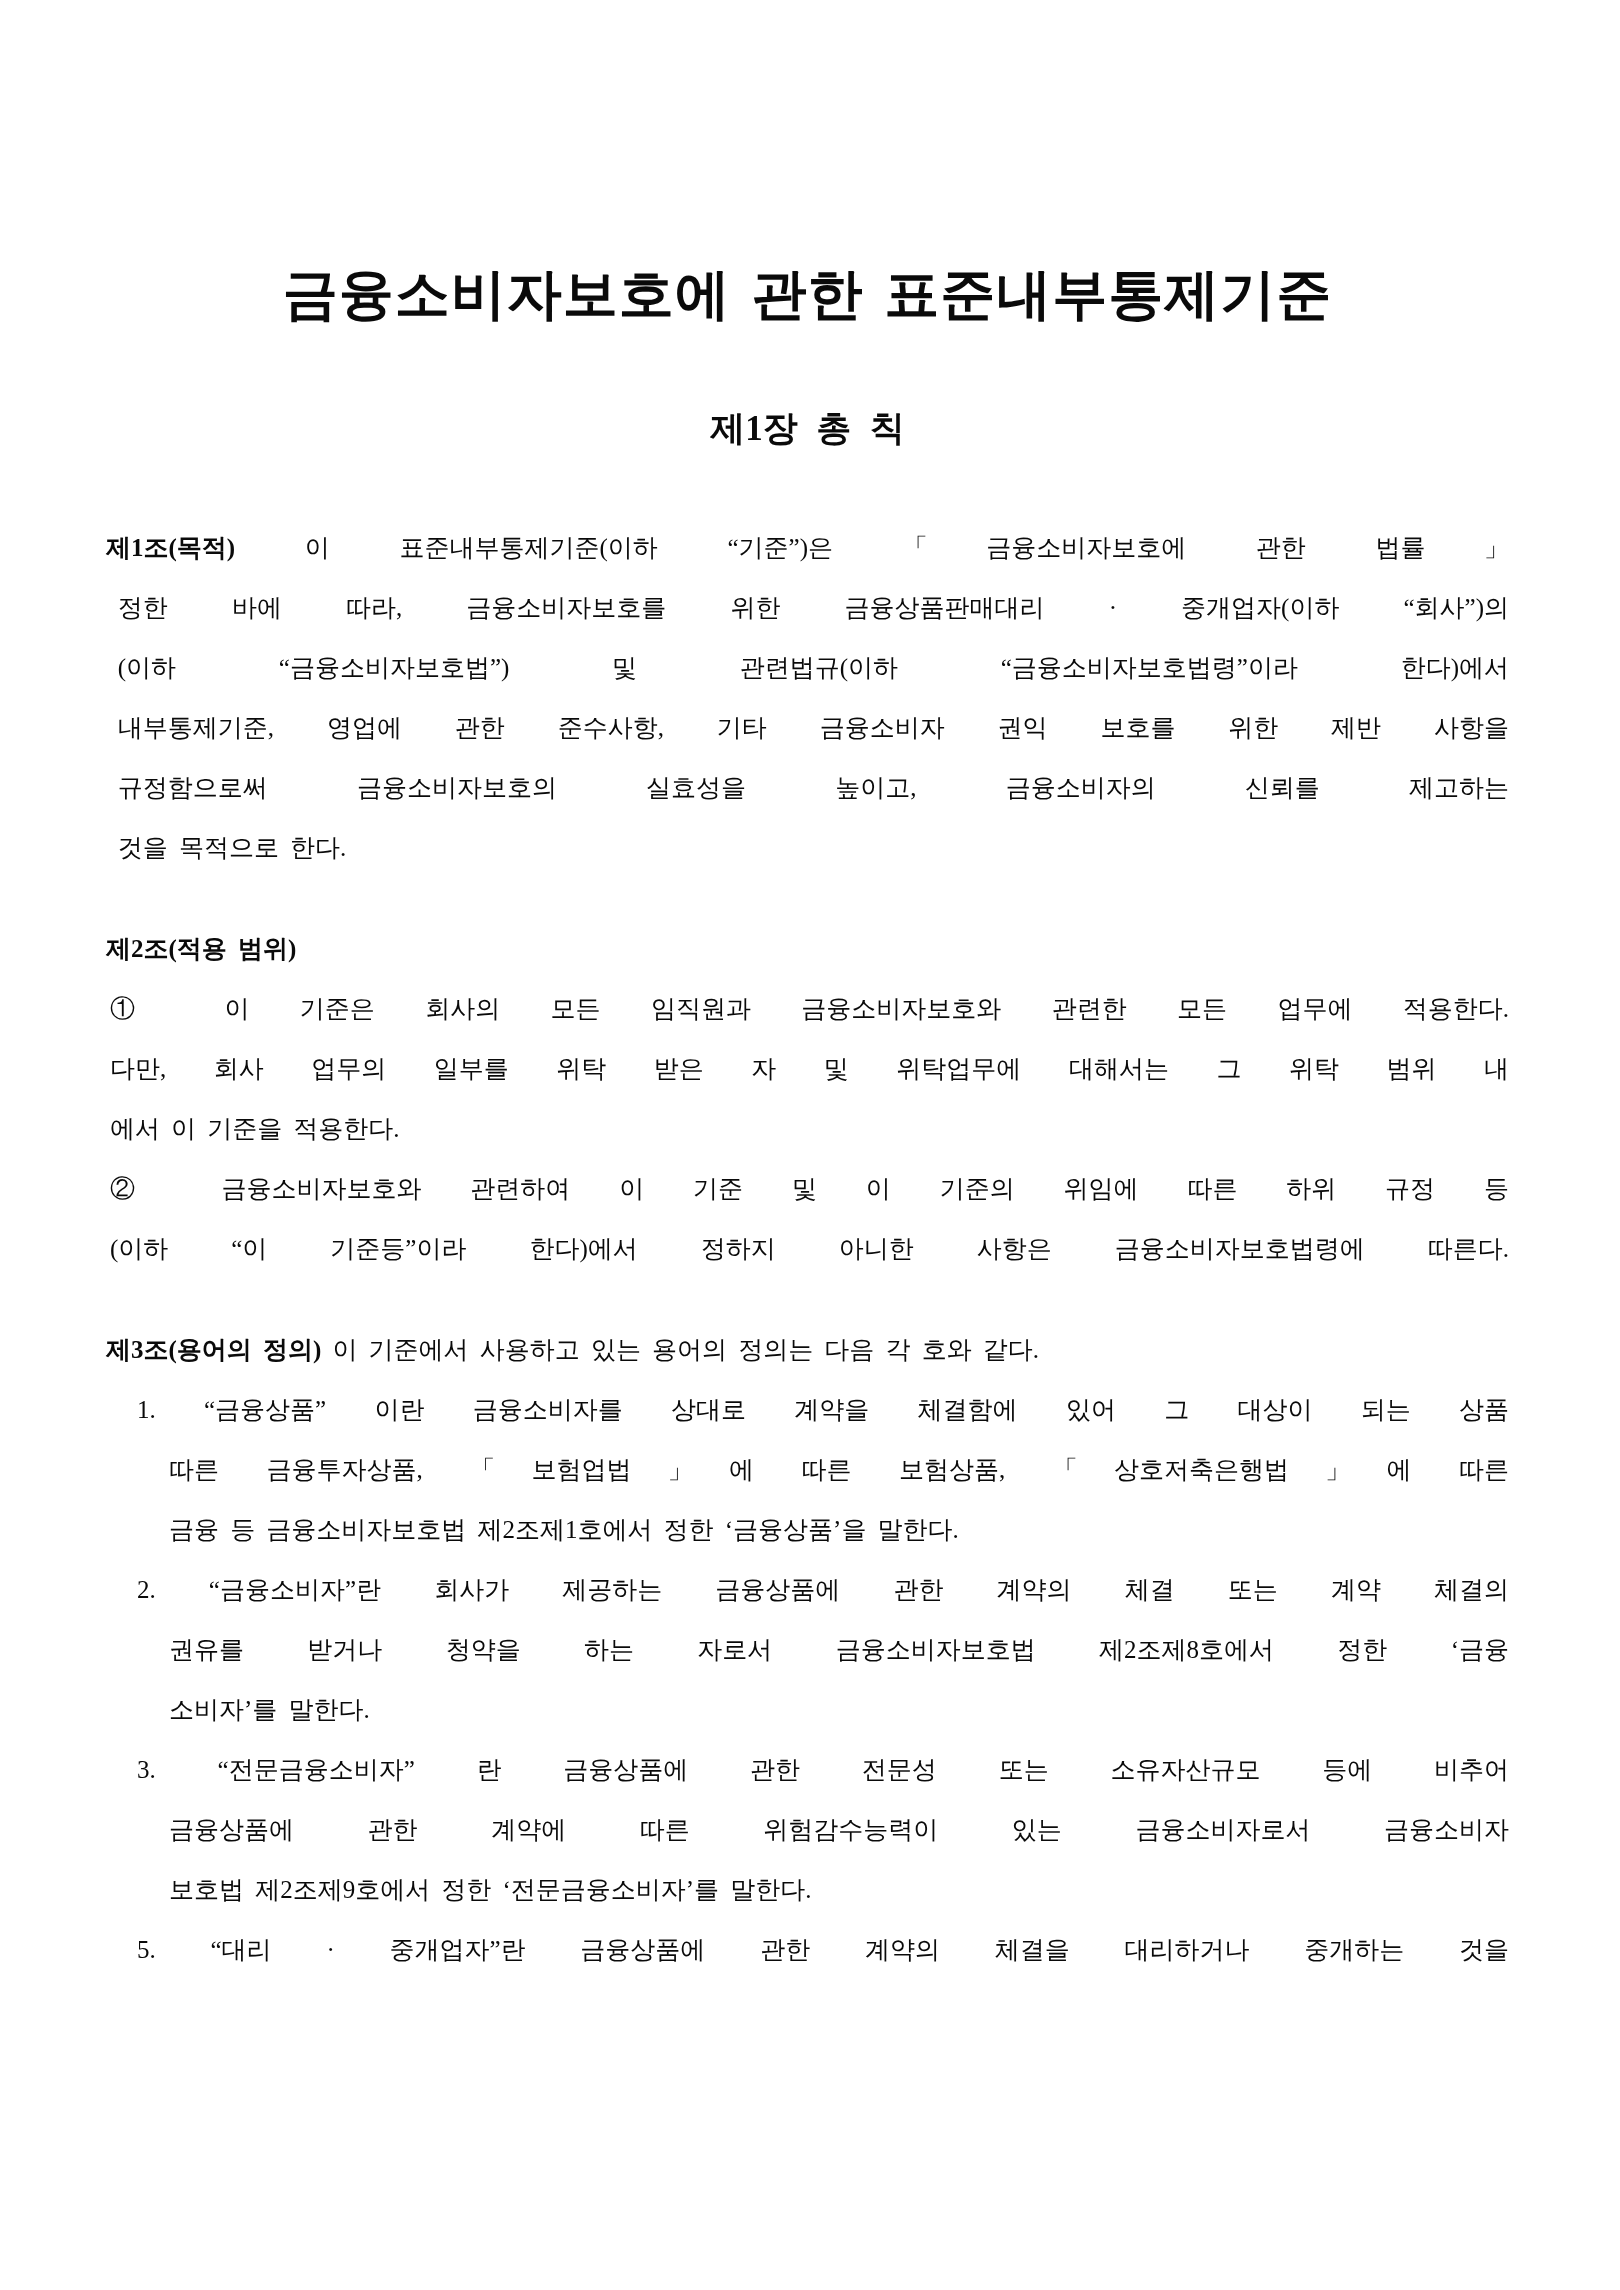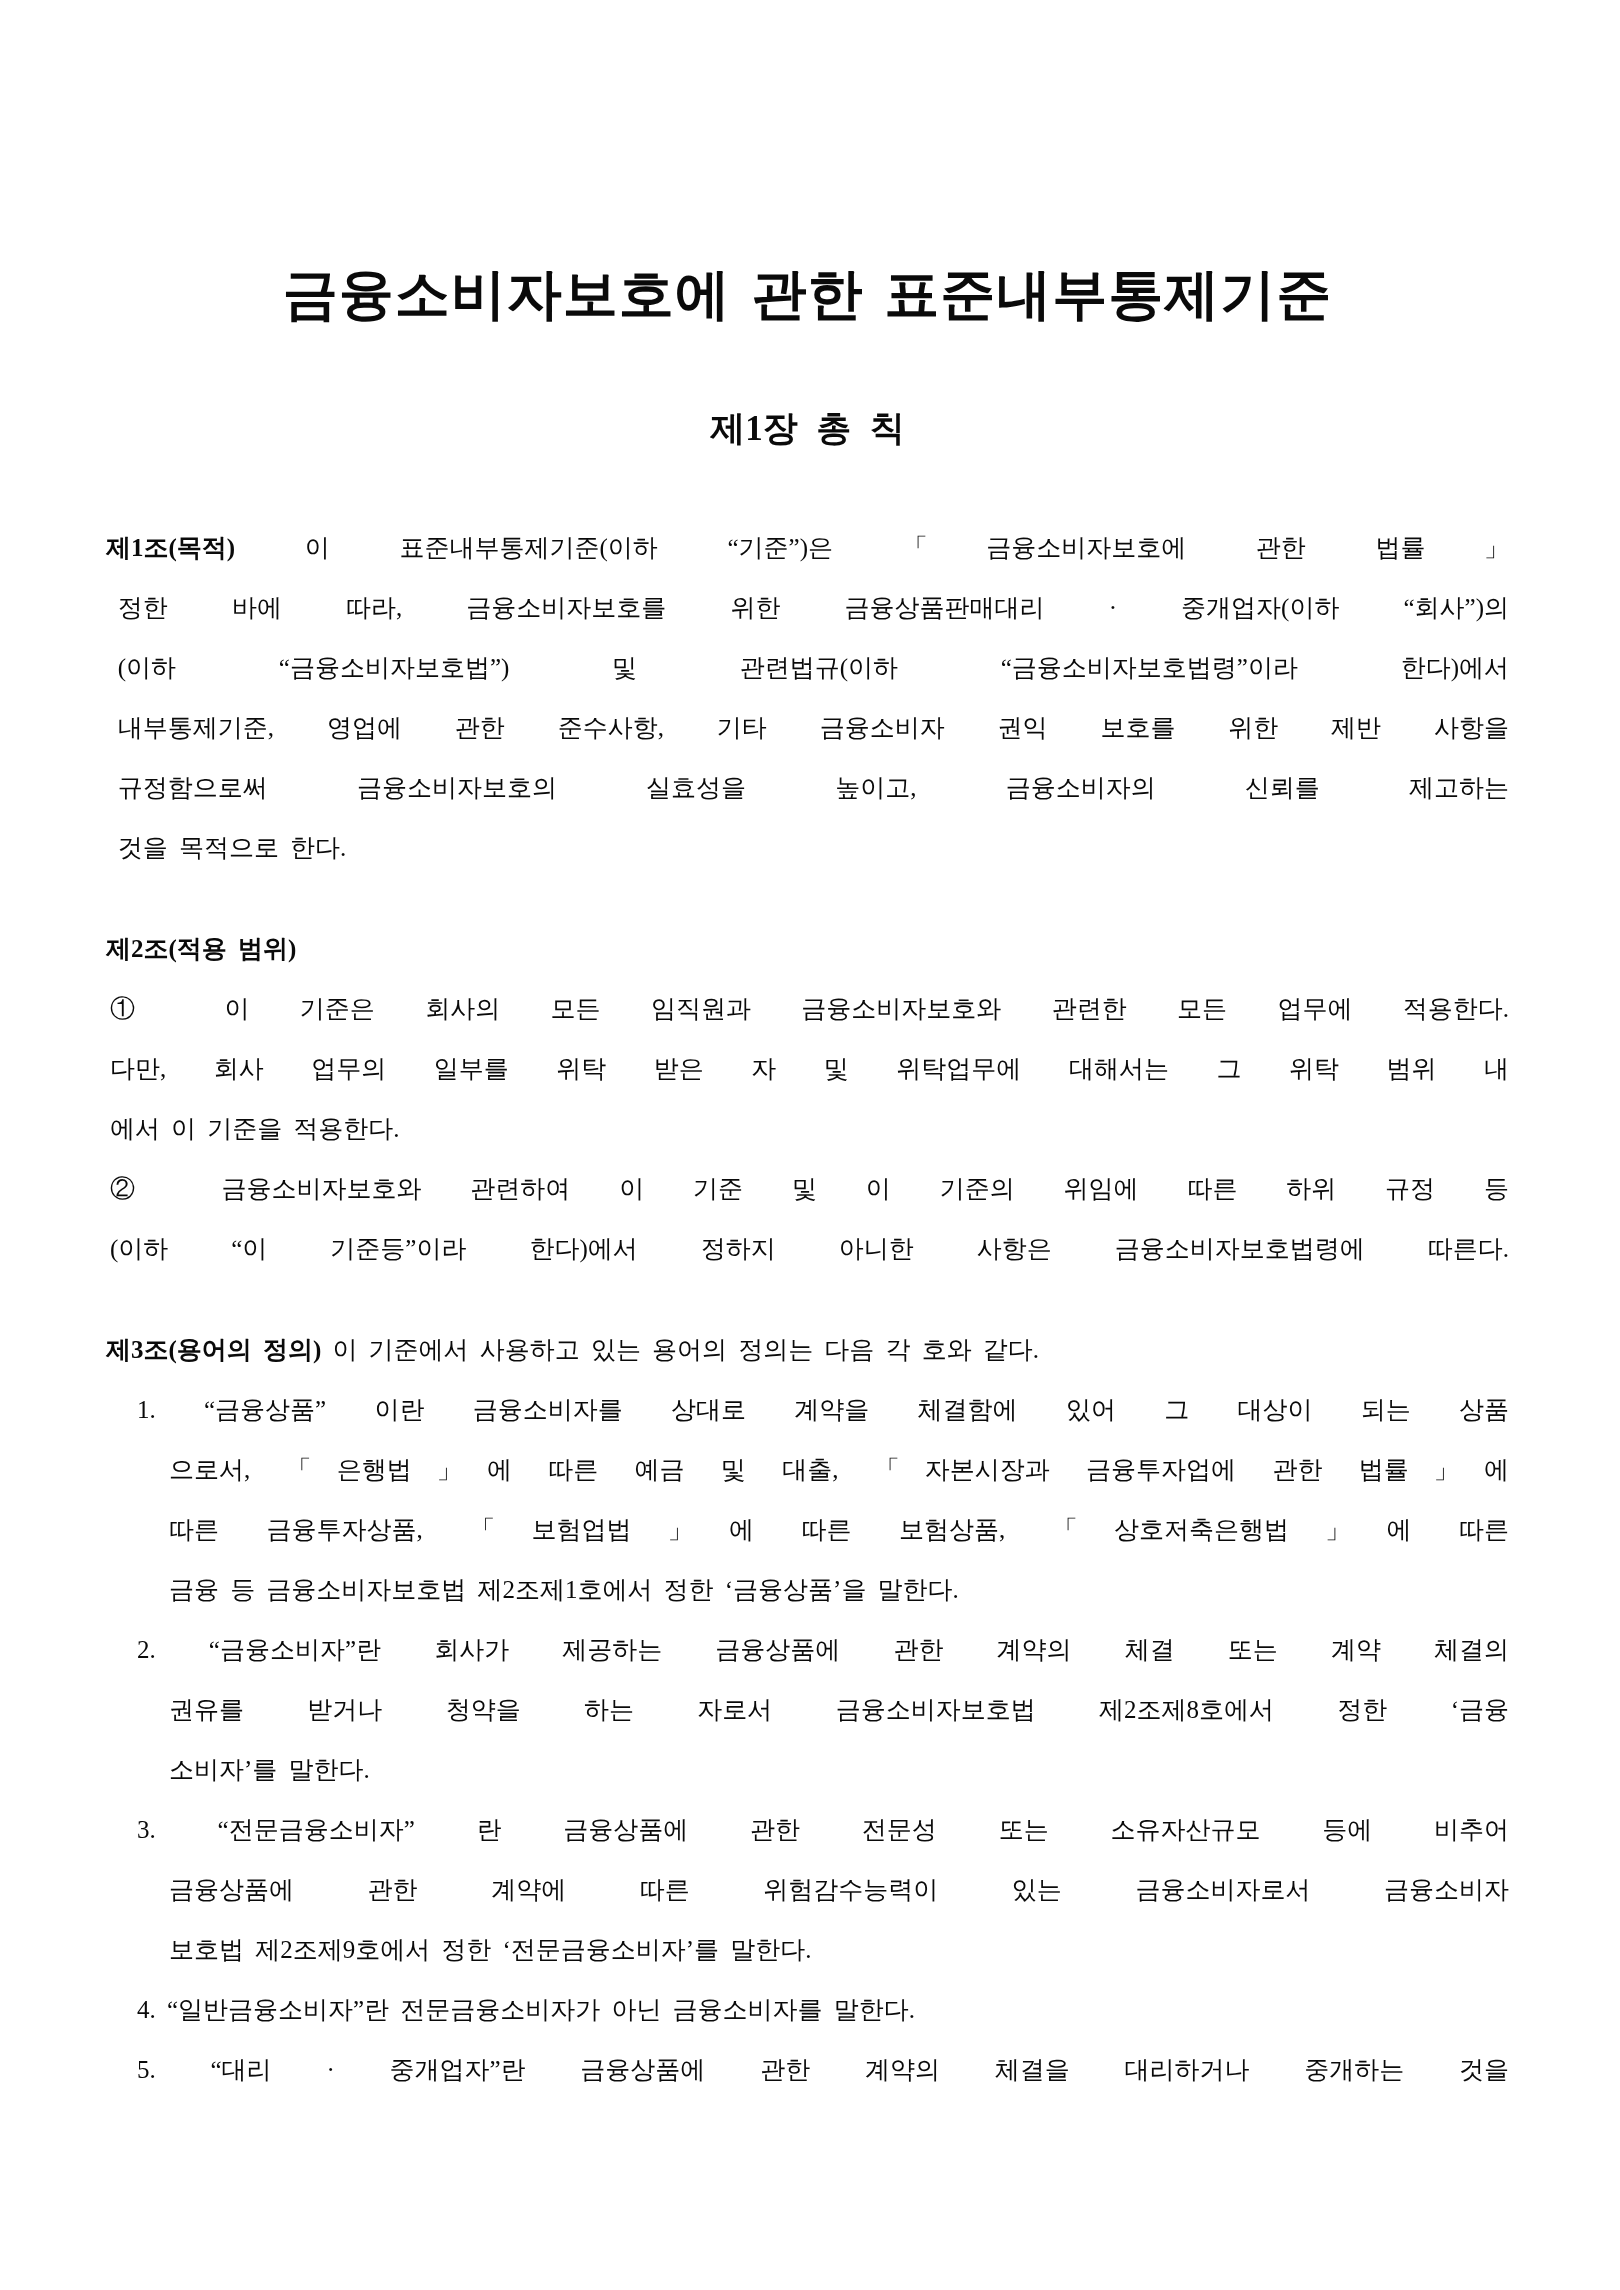--- a/index.html
+++ b/index.html
@@ -75,27 +75,25 @@
         <div class="line heading-line">제2조(적용 범위)</div>
         <div class="line clause first fill">① 이 기준은 회사의 모든 임직원과 금융소비자보호와 관련한 모든 업무에 적용한다.</div>
         <div class="line clause cont fill">다만, 회사 업무의 일부를 위탁 받은 자 및 위탁업무에 대해서는 그 위탁 범위 내</div>
         <div class="line clause cont">에서 이 기준을 적용한다.</div>
         <div class="line clause first fill">② 금융소비자보호와 관련하여 이 기준 및 이 기준의 위임에 따른 하위 규정 등</div>
         <div class="line clause cont fill">(이하 “이 기준등”이라 한다)에서 정하지 아니한 사항은 금융소비자보호법령에 따른다.</div>
       </section>
       <section class="block">
         <div class="line article-body first"><b class="article-label">제3조(용어의 정의)</b> 이 기준에서 사용하고 있는 용어의 정의는 다음 각 호와 같다.</div>
         <div class="line item first fill">1. “금융상품” 이란 금융소비자를 상대로 계약을 체결함에 있어 그 대상이 되는 상품</div>
-        <div class="line item cont fill">으로서, 「은행법」에 따른 예금 및 대출, 「자본시장과 금융투자업에 관한 법률」에</div>
         <div class="line item cont fill">따른 금융투자상품, 「보험업법」에 따른 보험상품, 「상호저축은행법」에 따른</div>
         <div class="line item cont">금융 등 금융소비자보호법 제2조제1호에서 정한 ‘금융상품’을 말한다.</div>
         <div class="line item first fill">2. “금융소비자”란 회사가 제공하는 금융상품에 관한 계약의 체결 또는 계약 체결의</div>
         <div class="line item cont fill">권유를 받거나 청약을 하는 자로서 금융소비자보호법 제2조제8호에서 정한 ‘금융</div>
         <div class="line item cont">소비자’를 말한다.</div>
         <div class="line item first fill">3. “전문금융소비자” 란 금융상품에 관한 전문성 또는 소유자산규모 등에 비추어</div>
         <div class="line item cont fill">금융상품에 관한 계약에 따른 위험감수능력이 있는 금융소비자로서 금융소비자</div>
         <div class="line item cont">보호법 제2조제9호에서 정한 ‘전문금융소비자’를 말한다.</div>
-        <div class="line item first">4. “일반금융소비자”란 전문금융소비자가 아닌 금융소비자를 말한다.</div>
         <div class="line item first fill">5. “대리 · 중개업자”란 금융상품에 관한 계약의 체결을 대리하거나 중개하는 것을</div>
       </section>
     </main>
 </div>
 
 
 </body></html>

